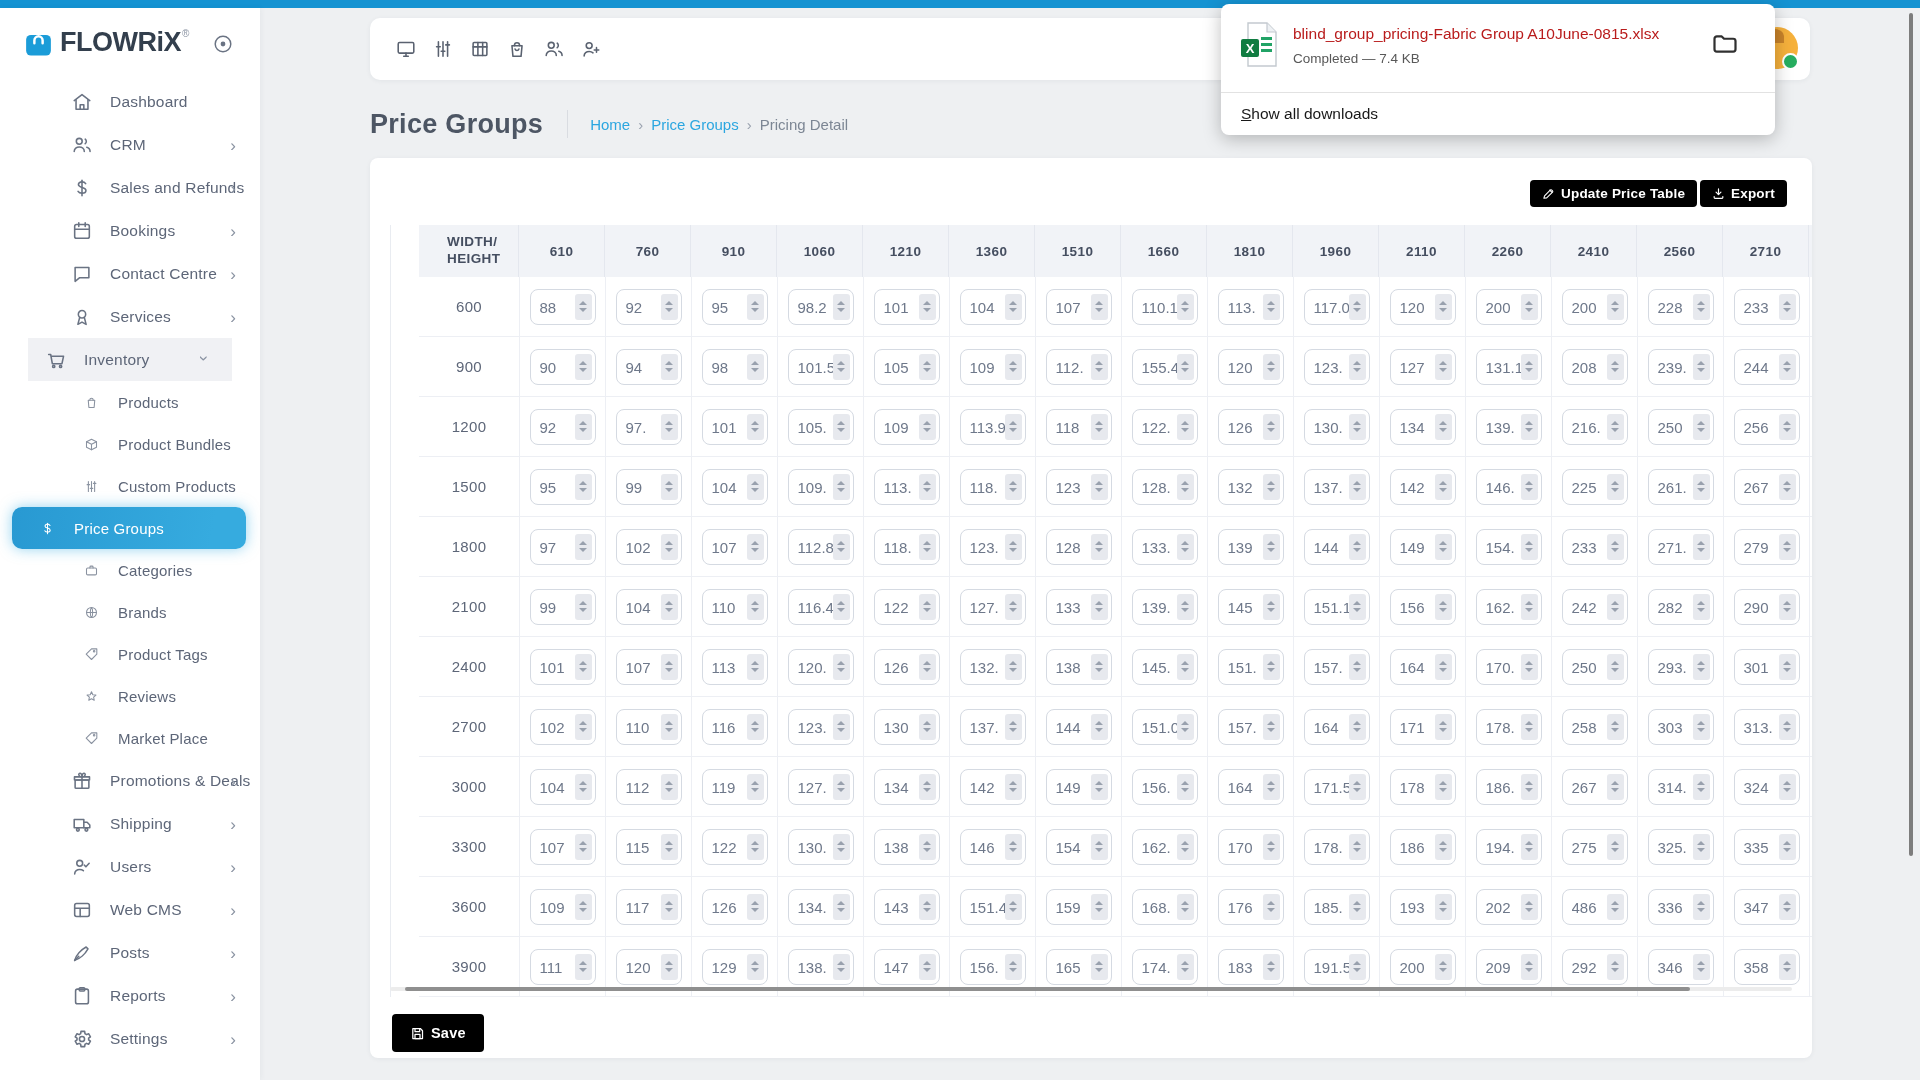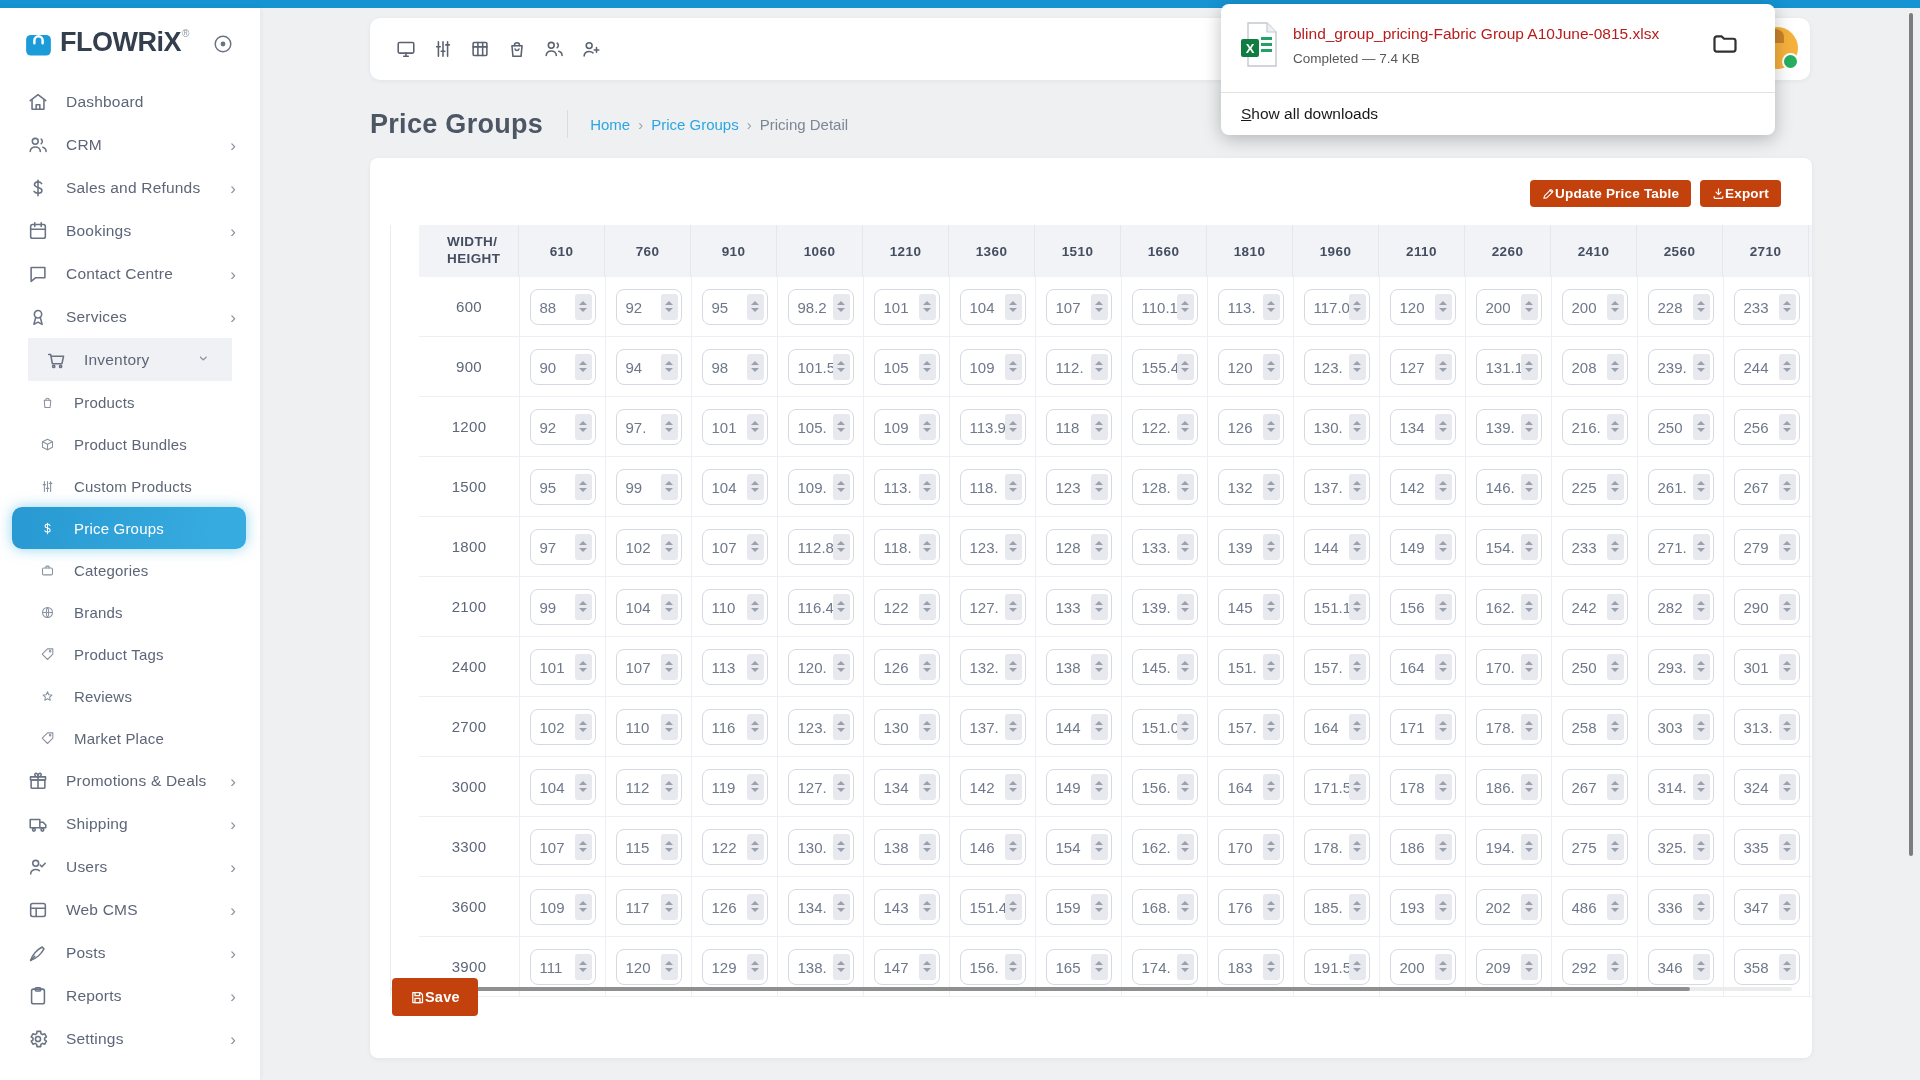--- a/index.html
+++ b/index.html
@@ -10,21 +10,21 @@
   #topstrip{left:0;top:0;width:1920px;height:8px;background:#1593d2;}
   
   #sidebar{left:0;top:8px;width:260px;height:1072px;background:#ffffff;box-shadow:1px 0 6px rgba(40,50,70,.05);}
   #logo-row{position:absolute;left:0;top:12px;width:260px;height:52px;}
   #logo{position:absolute;left:22px;top:6px;display:flex;align-items:center;cursor:pointer;}
   #logo svg{width:33px;height:33px;}
   #logo .brand{font-size:27px;font-weight:bold;color:#333f4d;letter-spacing:-.5px;margin-left:5px;}
   #logo .reg{font-size:10px;color:#8a93a2;vertical-align:top;margin-left:1px;position:relative;top:-9px;}
   #side-toggle{position:absolute;right:26px;top:13px;width:22px;height:22px;color:#6a7383;}
   #menu{position:absolute;left:0;top:72px;width:260px;}
-  .s-item{position:relative;display:flex;align-items:center;height:43px;cursor:pointer;}
+  .s-item{position:relative;display:flex;align-items:center;height:43px;cursor:pointer;margin-left:44px;}
   .s-item.sub{height:42px;}
   .s-item .s-ic{flex:0 0 auto;display:flex;align-items:center;justify-content:center;color:#6a7383;}
   .s-item.top .s-ic{width:22px;height:22px;margin-left:27px;margin-right:17px;}
   .s-item.sub .s-ic{width:15px;height:15px;margin-left:40px;margin-right:19px;color:#8a92a0;}
   .s-ic svg{width:100%;height:100%;}
   .s-lb{font-size:15.5px;letter-spacing:.2px;color:#5d6678;white-space:nowrap;}
   .s-item.sub .s-lb{font-size:15px;}
   .chev{position:absolute;right:24px;top:50%;transform:translateY(-50%);font-size:17px;color:#8a93a2;line-height:1;}
   .chev.down{transform:translateY(-60%) rotate(90deg);}
   .s-item.hl{background:#f0f1f4;border-radius:0;margin:0 28px;}
@@ -44,21 +44,21 @@
   
   #title-row{left:370px;top:103px;height:42px;display:flex;align-items:center;}
   #page-title{font-size:27px;font-weight:600;color:#4d5664;letter-spacing:.3px;}
   #title-div{width:1px;height:28px;background:#d9dce1;margin:0 22px 0 24px;}
   #crumbs{display:flex;align-items:center;gap:8px;font-size:15px;}
   .bc-link{color:#2ba6e0;cursor:pointer;}
   .bc-cur{color:#7c8694;}
   .bc-sep{color:#9aa2af;font-size:15px;}
   
   #card{left:370px;top:158px;width:1442px;height:900px;background:#fff;border-radius:8px;box-shadow:0 1px 5px rgba(40,50,70,.06);overflow:hidden;}
-  .btn{display:inline-flex;align-items:center;justify-content:center;background:#c2410c;color:#fff;
+  .btn{display:inline-flex;align-items:center;justify-content:center;gap:6px;background:#000000;color:#fff;
        border:none;border-radius:4px;font-size:13.5px;font-weight:600;letter-spacing:.2px;cursor:pointer;
        font-family:inherit;height:27px;padding:0 12px;}
   .btn svg{width:13px;height:13px;}
   #btn-update{position:absolute;left:1160px;top:22px;}
   #btn-export{position:absolute;left:1330px;top:22px;}
   
   #ptable{position:absolute;left:20px;top:67px;width:1422px;overflow:hidden;border-left:1px solid #e9ecf1;padding-left:28px;}
   .trow{display:flex;width:1470px;}
   .th{flex:0 0 85px;height:52px;background:#f1f3f7;border-right:1px solid #e4e7ee;display:flex;align-items:center;justify-content:center;
       font-size:13.5px;font-weight:bold;color:#454e60;letter-spacing:.4px;}
@@ -68,21 +68,21 @@
   .nb{position:relative;width:66px;height:36px;border:1px solid #d5dae2;border-radius:8px;background:#fff;box-sizing:border-box;cursor:text;}
   .nb .val{position:absolute;left:9px;top:50%;transform:translateY(-50%);font-size:15px;color:#6e788a;white-space:nowrap;
            overflow:hidden;max-width:40px;}
   .nb .spin{position:absolute;right:3px;top:50%;transform:translateY(-50%);width:17px;height:26px;background:#e7e9ee;border-radius:3px;
             display:flex;flex-direction:column;align-items:center;justify-content:center;gap:3px;}
   .nb .spin i{display:block;width:0;height:0;border-left:4px solid transparent;border-right:4px solid transparent;}
   .nb .spin i.up{border-bottom:4px solid #99a1ae;}
   .nb .spin i.dn{border-top:4px solid #99a1ae;}
   #hscroll-track{position:absolute;left:20px;top:829px;width:1402px;height:4px;background:#ececec;border-radius:2px;}
   #hscroll{position:absolute;left:35px;top:829px;width:1285px;height:4px;background:#8f8f8f;border-radius:2px;cursor:pointer;}
-  #btn-save{position:absolute;left:22px;top:820px;height:38px;padding:0 18px;font-size:14.5px;}
+  #btn-save{position:absolute;left:22px;top:856px;height:38px;padding:0 18px;font-size:14.5px;}
   #btn-save svg{width:15px;height:15px;}
   
   #dlpanel{left:1221px;top:4px;width:554px;height:131px;background:#fff;border-radius:8px;
            box-shadow:0 4px 18px rgba(0,0,0,.25);z-index:50;}
   #dl-row{position:absolute;left:0;top:10px;width:554px;height:62px;cursor:pointer;}
   #dl-xlicon{position:absolute;left:19px;top:8px;width:38px;height:46px;}
   #dl-name{position:absolute;left:72px;top:11px;font-size:15.5px;color:#b91c1c;white-space:nowrap;}
   #dl-status{position:absolute;left:72px;top:37px;font-size:13.5px;color:#585858;}
   #dl-folder{position:absolute;left:490px;top:16px;width:28px;height:28px;color:#303030;cursor:pointer;}
   #dl-sep{position:absolute;left:0;top:88px;width:554px;height:1px;background:#e2e2e2;}

